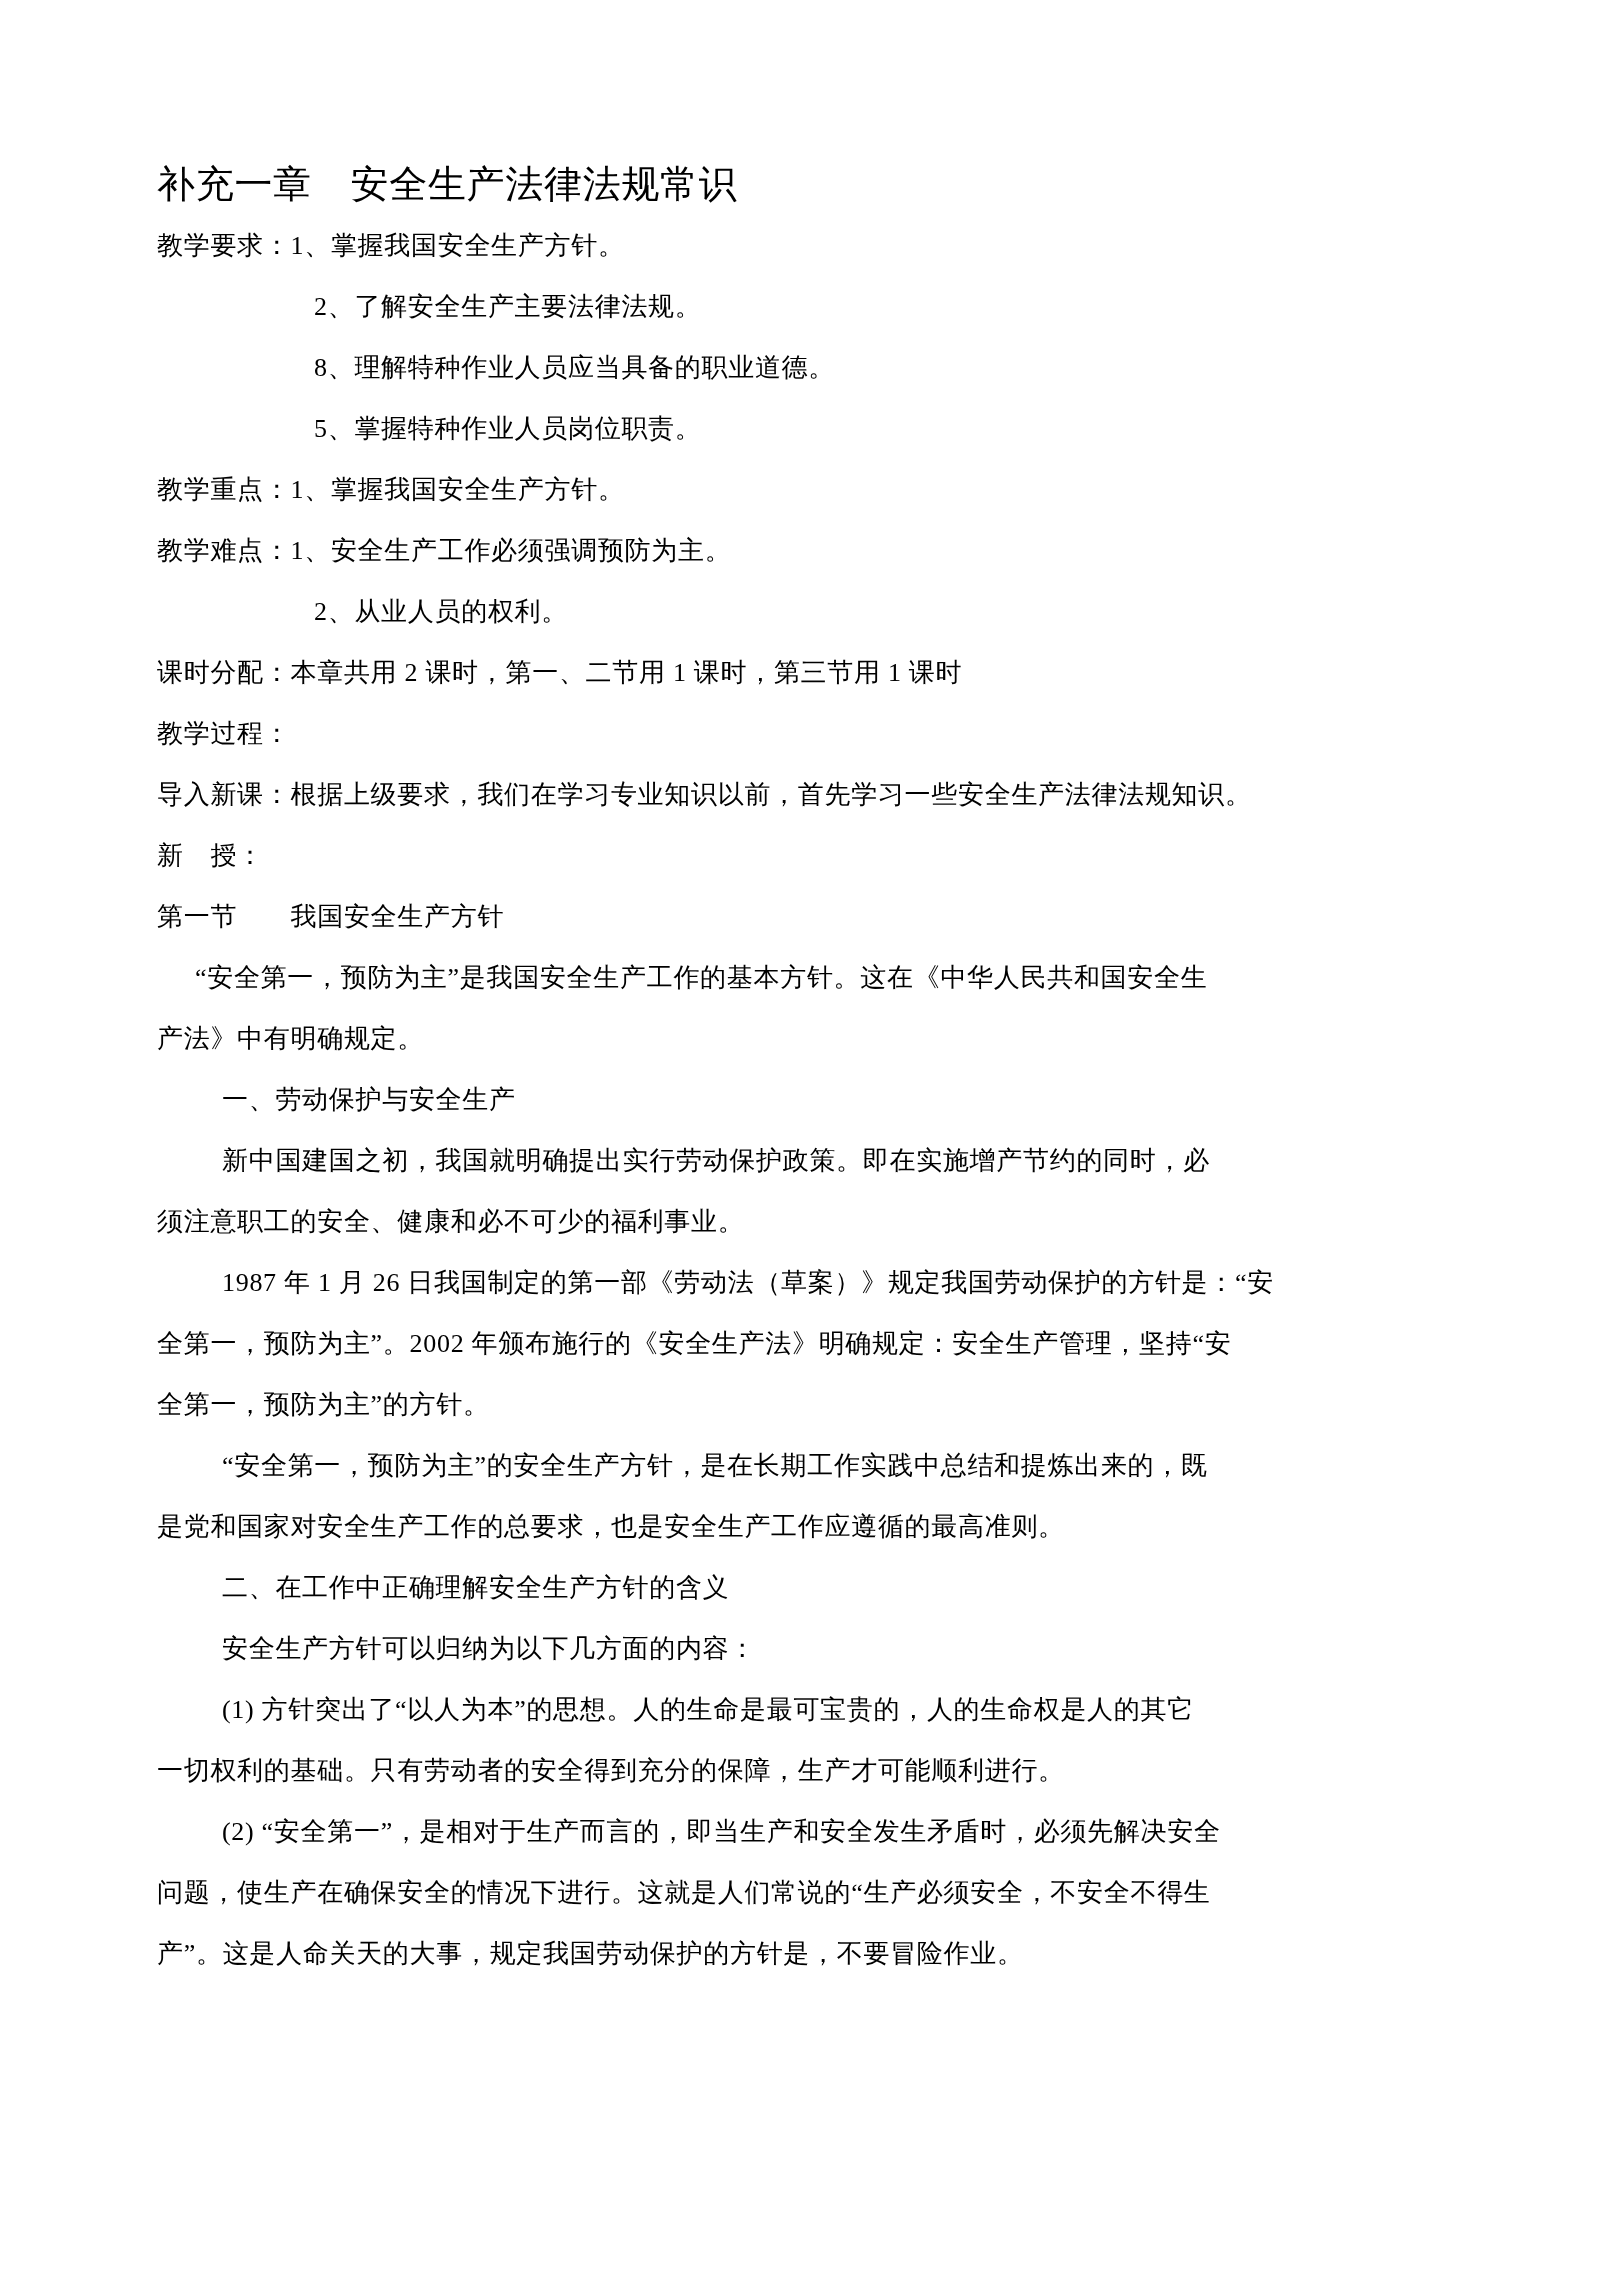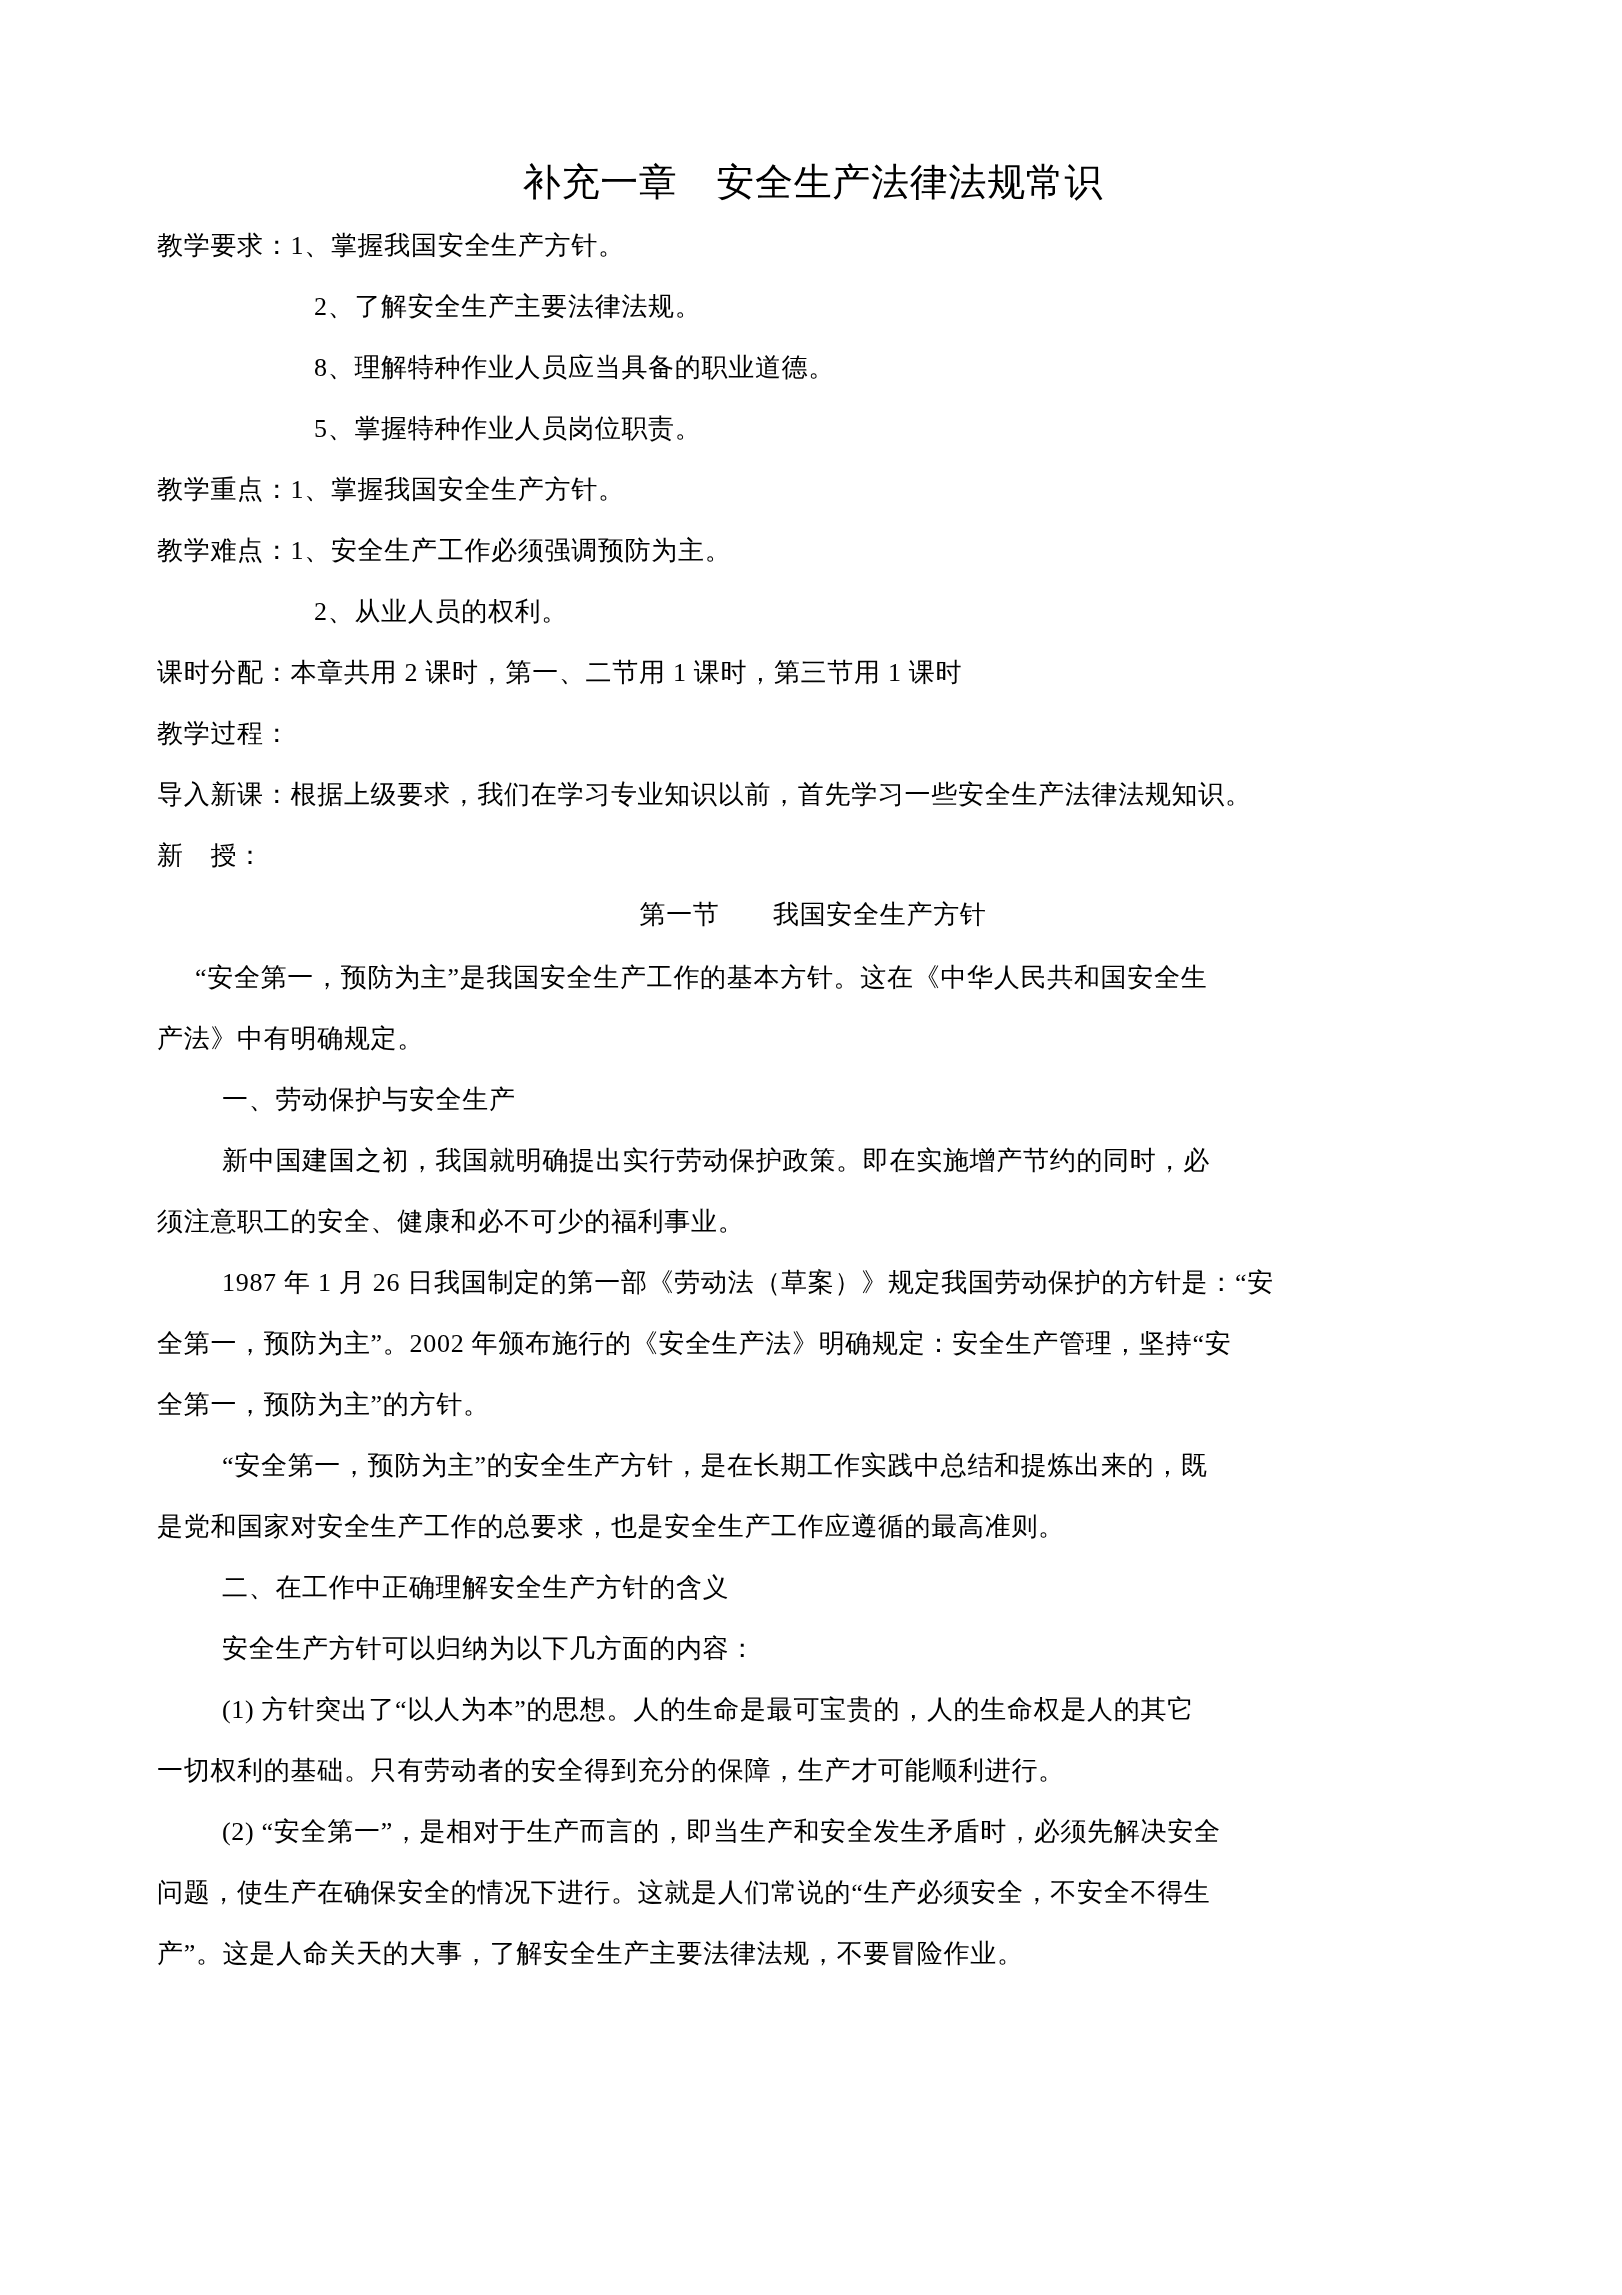--- a/index.html
+++ b/index.html
@@ -24,21 +24,21 @@
     width: 1312px;
   }
   p.line {
     margin: 0;
     padding: 0;
     font-size: 26px;
     line-height: 61px;
     letter-spacing: 0.7px;
     white-space: nowrap;
   }
-  p.line.center { text-align: center; white-space: nowrap; font-family: Liberation Mono, monospace; }
+  p.line.center { text-align: left; white-space: nowrap; }
   p.line.lg     { font-size: 38px; }
   p.line.ind-2  { padding-left: 65px; }
   p.line.ind-5  { padding-left: 157px; }
   p.line.ind-q  { padding-left: 38px; }
   span.b        { font-weight: 700; }
   span.seg      { font-weight: inherit; }
 </style>
 </head>
 <body>
 
@@ -66,16 +66,16 @@
       <p class="line"><span class="seg">全第一，预防为主”。2002 年颁布施行的《安全生产法》明确规定：安全生产管理，坚持“安</span></p>
       <p class="line"><span class="seg">全第一，预防为主”的方针。</span></p>
       <p class="line ind-2"><span class="seg b">“安全第一，预防为主”</span><span class="seg">的安全生产方针，是在长期工作实践中总结和提炼出来的，既</span></p>
       <p class="line"><span class="seg">是党和国家对安全生产工作的总要求，也是安全生产工作应遵循的最高准则。</span></p>
       <p class="line ind-2"><span class="seg b">二、在工作中正确理解安全生产方针的含义</span></p>
       <p class="line ind-2"><span class="seg">安全生产方针可以归纳为以下几方面的内容：</span></p>
       <p class="line ind-2"><span class="seg">(1) 方针突出了“以人为本”的思想。人的生命是最可宝贵的，人的生命权是人的其它</span></p>
       <p class="line"><span class="seg">一切权利的基础。只有劳动者的安全得到充分的保障，生产才可能顺利进行。</span></p>
       <p class="line ind-2"><span class="seg">(2) “安全第一”，是相对于生产而言的，即当生产和安全发生矛盾时，必须先解决安全</span></p>
       <p class="line"><span class="seg">问题，使生产在确保安全的情况下进行。这就是人们常说的“生产必须安全，不安全不得生</span></p>
-      <p class="line"><span class="seg">产”。这是人命关天的大事，了解安全生产主要法律法规，不要冒险作业。</span></p>
+      <p class="line"><span class="seg">产”。这是人命关天的大事，规定我国劳动保护的方针是，不要冒险作业。</span></p>
     </div>
 </div>
 
 
 </body></html>

